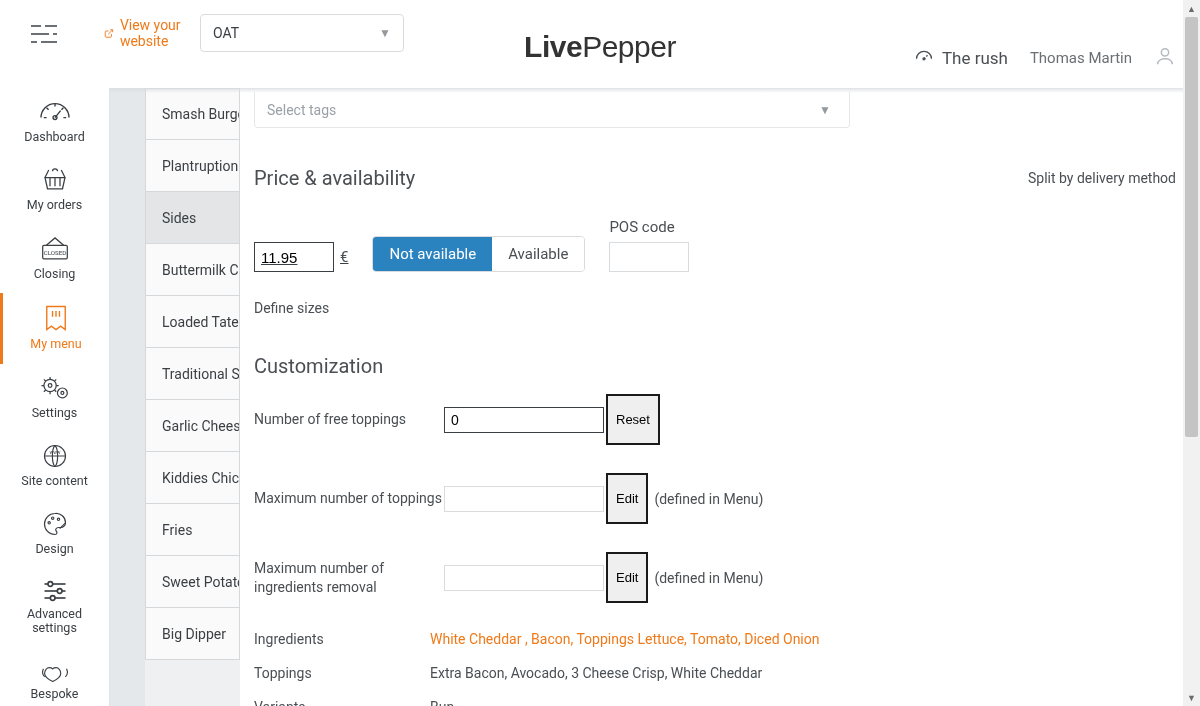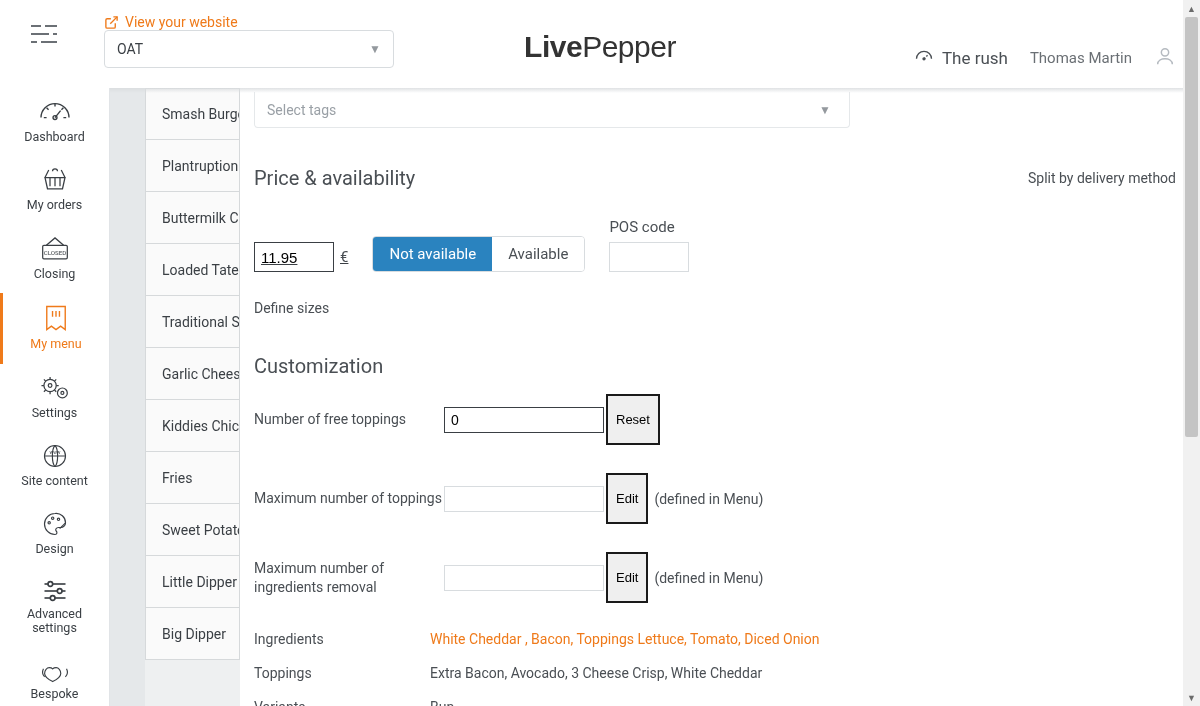--- a/index.html
+++ b/index.html
@@ -26,23 +26,24 @@
       z-index: 20;
     }
     .menu-toggle {
       width: 40px; height: 40px;
       display: flex; align-items: center; justify-content: center;
       margin-right: 40px;
       color: #6b7075;
     }
     .topbar-left {
       display: flex;
-      flex-direction: column;
-      gap: 0;
+      flex-direction: row;
+      gap: 6px;
       width: 300px;
+      align-items: center;
     }
     .view-website {
       color: #ef7a1a;
       font-size: 14px;
       display: inline-flex;
       align-items: center;
       gap: 6px;
       cursor: pointer;
     }
     .brand-selector {
@@ -493,43 +494,43 @@
 
 <div class="page-bg"></div>
 
 <div class="cat-list">
   <div class="cat">
       <span>Smash Burger</span>
     </div>
   <div class="cat">
       <span>Plantruption</span>
     </div>
+  <div class="cat selected">
+      <span>Sides</span>
+    </div>
   <div class="cat">
       <span>Buttermilk Ch</span>
     </div>
   <div class="cat">
       <span>Loaded Tater</span>
     </div>
   <div class="cat">
       <span>Traditional Sp</span>
     </div>
   <div class="cat">
       <span>Garlic Cheese</span>
     </div>
   <div class="cat">
       <span>Kiddies Chick</span>
     </div>
   <div class="cat">
       <span>Fries</span>
     </div>
   <div class="cat">
       <span>Sweet Potato</span>
-    </div>
-  <div class="cat">
-      <span>Little Dipper</span>
     </div>
   <div class="cat">
       <span>Big Dipper</span>
     </div>
 </div>
 
 <div class="panel">
 
   <div class="tags-select">
     <span>Select tags</span>

